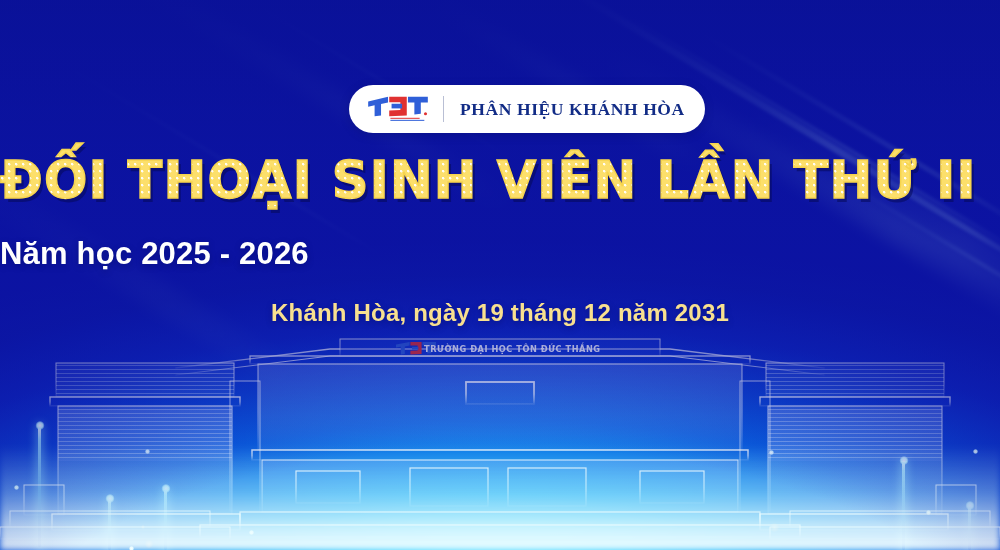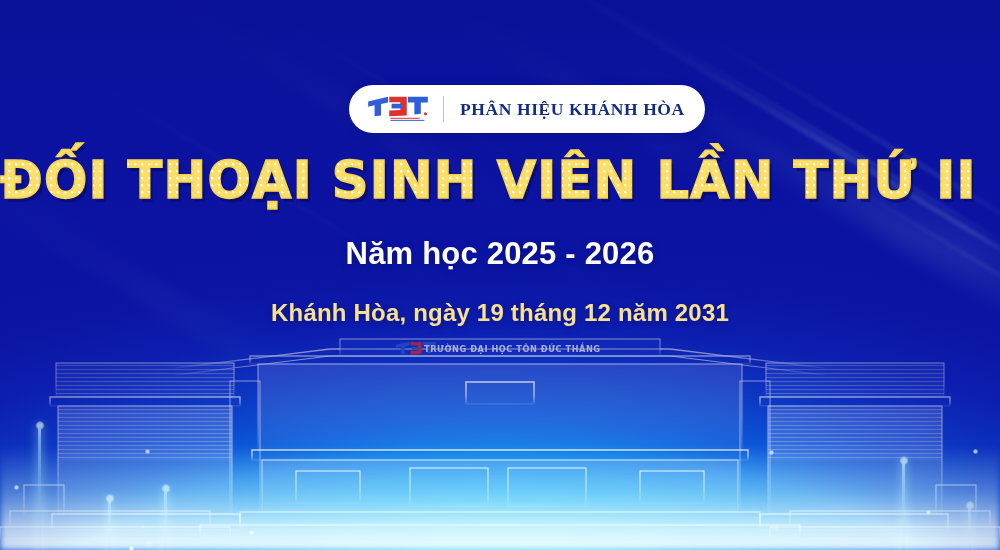--- a/index.html
+++ b/index.html
@@ -99,21 +99,21 @@
   .title .dots{
     color:transparent;
     -webkit-text-stroke:0;
     background-image:radial-gradient(circle at 2.2px 2.2px, rgba(255,255,255,.92) 1.15px, rgba(255,255,255,0) 1.5px);
     background-size:7px 7px;
     -webkit-background-clip:text;background-clip:text;
     mix-blend-mode:normal;
   }
 
   .subtitle{
-    position:absolute;left:0;top:236px;width:1000px;text-align:center;
+    position:absolute;left:0;top:236px;width:1000px;text-align:left;
     font-size:31px;font-weight:700;color:#ffffff;letter-spacing:.2px;
     text-shadow:0 2px 6px rgba(5,10,90,.45);
   }
   .dateline{
     position:absolute;left:0;top:299px;width:1000px;text-align:center;
     font-size:24px;font-weight:700;color:#f8e08f;letter-spacing:.2px;
     text-shadow:0 2px 6px rgba(5,10,90,.45);
   }
 </style>
 </head>

